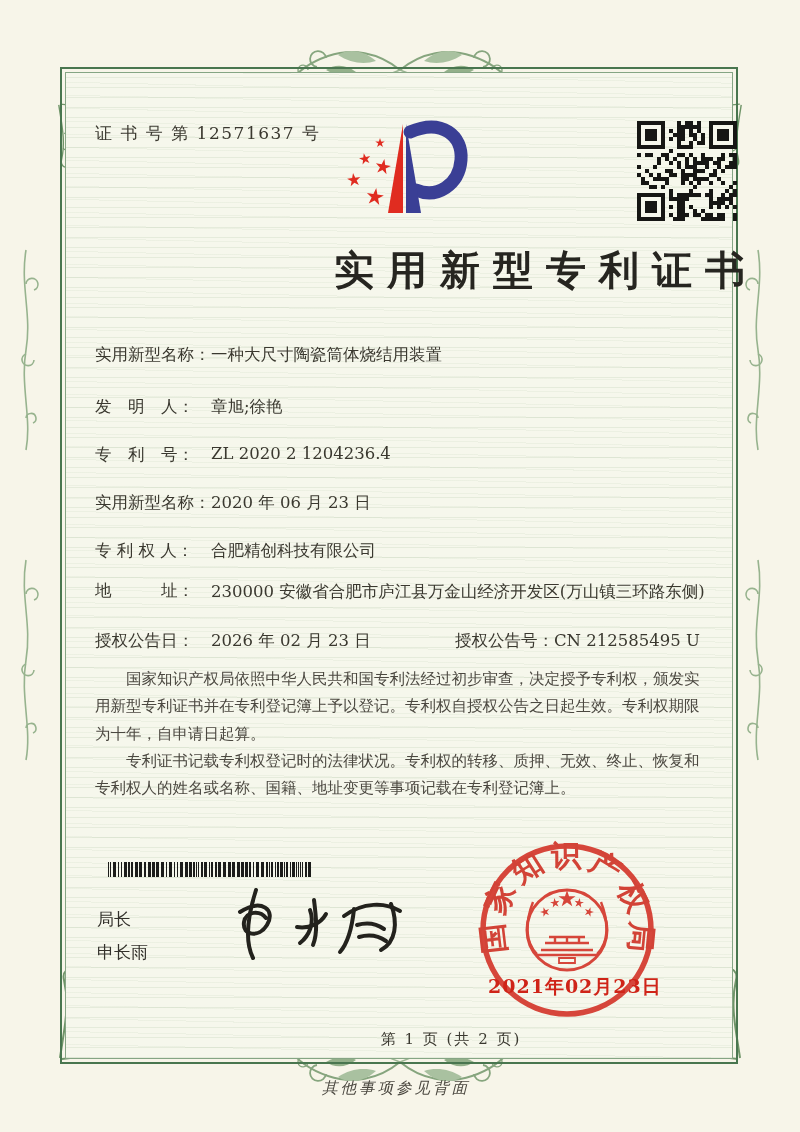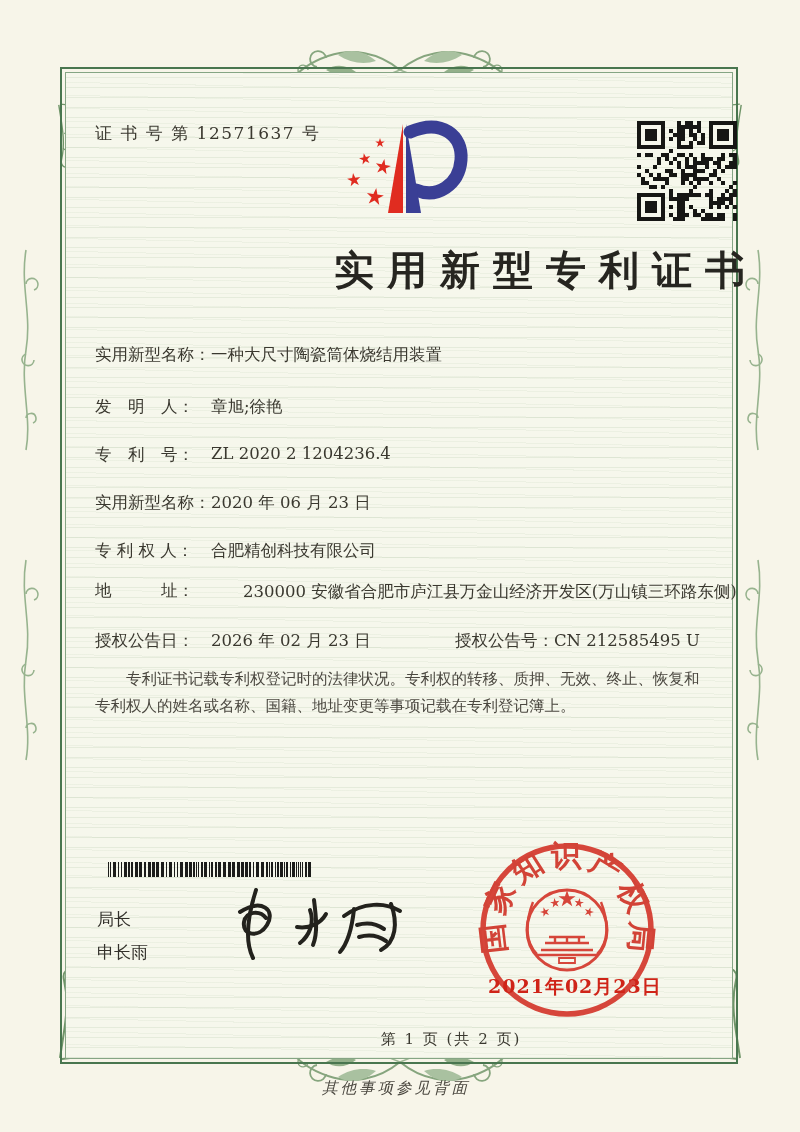--- a/index.html
+++ b/index.html
@@ -31,21 +31,21 @@
   .logo{position:absolute;left:330px;top:110px;width:150px;height:120px;}
   .qr{position:absolute;left:637px;top:121px;width:100px;height:100px;}
   .doc-title{
     position:absolute;left:60px;top:243px;width:678px;
     text-align:right;font-size:40px;font-weight:700;
     letter-spacing:13px;text-indent:13px;color:#262520;margin-left:20px;
   }
   .field-row{position:absolute;left:95px;font-size:16.5px;color:#3a382f;white-space:nowrap;}
   .field-label{display:inline-block;width:116px;white-space:pre;vertical-align:top;}
   .field-value{vertical-align:top;}
-  .field-value.wrap{display:inline-block;width:505px;white-space:normal;line-height:24px;margin-left:32px;}
+  .field-value.wrap{display:inline-block;width:505px;white-space:normal;line-height:24px;}
   .second-field{position:absolute;left:360px;top:0;}
   .paragraphs{
     position:absolute;left:95px;top:666px;width:612px;
     font-size:15.5px;line-height:1.76;color:#4b4840;
   }
   .paragraphs p{margin:0;text-indent:2em;}
   .barcode{position:absolute;left:108px;top:862px;width:206px;height:15px;}
   .director-title{position:absolute;left:97px;top:908px;font-size:17px;color:#33312b;}
   .director-name{position:absolute;left:97px;top:941px;font-size:17px;color:#33312b;}
   .signature{position:absolute;left:218px;top:878px;width:195px;height:100px;}
@@ -366,20 +366,21 @@
     </div>
 
     <div class="field-row" style="top:630px">
       <span class="field-label">授权公告日：</span><span class="field-value">2026 年 02 月 23 日</span>
       <span class="second-field">
         <span>授权公告号：</span><span>CN 212585495 U</span>
       </span>
     </div>
 
     <div class="paragraphs">
+      <p>国家知识产权局依照中华人民共和国专利法经过初步审查，决定授予专利权，颁发实用新型专利证书并在专利登记簿上予以登记。专利权自授权公告之日起生效。专利权期限为十年，自申请日起算。</p>
       <p>专利证书记载专利权登记时的法律状况。专利权的转移、质押、无效、终止、恢复和专利权人的姓名或名称、国籍、地址变更等事项记载在专利登记簿上。</p>
     </div>
 
     <svg class="barcode" id="barcode-svg" viewBox="0 0 206 15" preserveAspectRatio="none" shape-rendering="crispEdges" aria-hidden="true">
         <rect x="0" y="0" width="1" height="15" fill="#1c1c1a"></rect>
         <rect x="2" y="0" width="1" height="15" fill="#1c1c1a"></rect>
         <rect x="5" y="0" width="3" height="15" fill="#1c1c1a"></rect>
         <rect x="10" y="0" width="1" height="15" fill="#1c1c1a"></rect>
         <rect x="13" y="0" width="1" height="15" fill="#1c1c1a"></rect>
         <rect x="16" y="0" width="3" height="15" fill="#1c1c1a"></rect>

